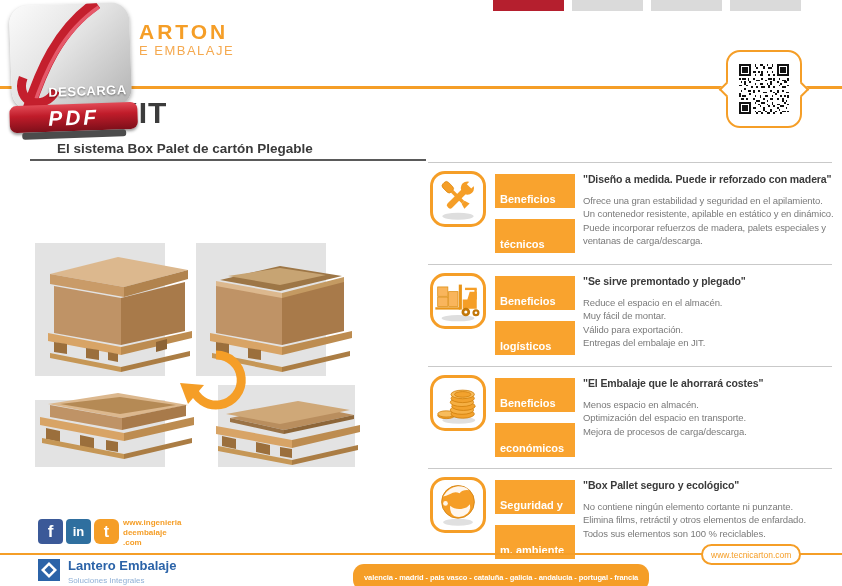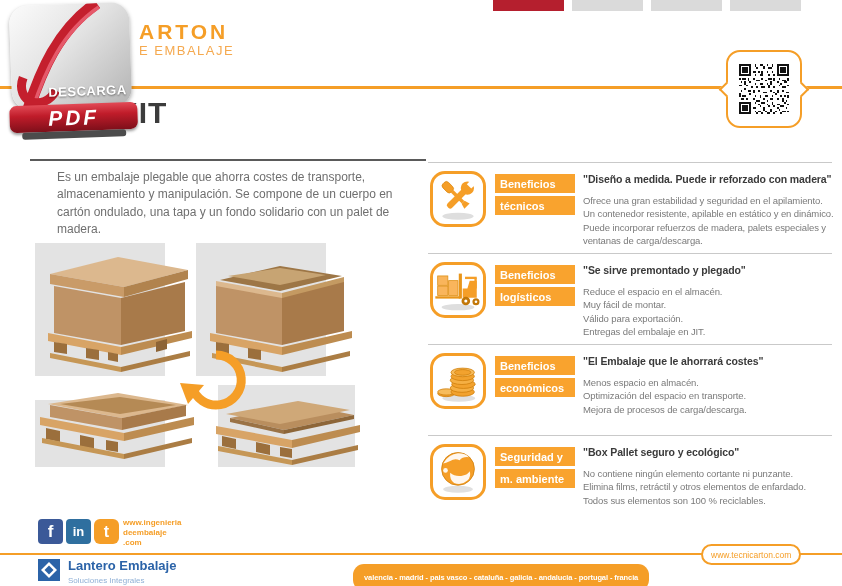--- a/index.html
+++ b/index.html
@@ -60,21 +60,21 @@
   .il-arrow{left:180px;top:346px;z-index:3;}
 
   
   .benefits{position:absolute;left:428px;top:162px;width:404px;}
   .brow{display:flex;border-top:1px solid #c9c9c9;box-sizing:border-box;padding-top:8px;min-height:91px;}
   .brow-4{min-height:94px;}
   .b-icon{flex:none;margin-left:2px;width:56px;height:56px;border:3px solid #F59E27;border-radius:15px;
           background:#fff;box-sizing:border-box;display:flex;align-items:center;justify-content:center;overflow:hidden;}
   .b-labels{flex:none;width:80px;margin-left:9px;margin-top:3px;}
   .b-label{display:block;width:80px;box-sizing:border-box;background:#F9A32E;color:#fff;font-weight:bold;
-           font-size:11px;padding:4px 5px 3px 5px;margin-bottom:3px;}
+           font-size:11px;padding:19px 5px 3px 5px;margin-bottom:11px;}
   .b-content{margin-left:8px;margin-top:2px;width:258px;}
   .b-head{font-size:10.5px;font-weight:bold;color:#3a3a3a;white-space:nowrap;letter-spacing:-0.1px;}
   .b-lines{margin-top:9px;font-size:9.5px;color:#7a7a7a;line-height:1.4;letter-spacing:-0.1px;}
   .b-lines div{white-space:nowrap;}
 
   
   .soc{position:absolute;top:519px;width:25px;height:25px;border-radius:4px;color:#fff;display:flex;
        align-items:center;justify-content:center;font-weight:bold;cursor:pointer;}
   .soc-f{left:38px;background:#3B5998;font-size:17px;}
   .soc-in{left:66px;background:#2F6F9F;font-size:13px;}
@@ -144,22 +144,22 @@
                M0 17h1v2H0z M2 18h2v1H2z M6 17h1v1H6z M9 18h1v1H9z M12 18h1v2h-1z M15 18h2v1h-2z M19 18h1v1h-1z M21 17h1v1h-1z M24 18h1v1h-1z M26 18h1v1h-1z M28 18h1v2h-1z
                M1 20h2v1H1z M4 20h1v1H4z M8 20h1v1H8z M10 21h2v1h-2z M14 20h1v1h-1z M16 21h1v1h-1z M18 20h2v1h-2z M22 20h1v1h-1z M25 20h1v2h-1z M27 21h1v1h-1z
                M9 22h1v1H9z M11 23h1v1h-1z M13 22h2v1h-2z M16 23h1v1h-1z M19 22h1v2h-1z M22 23h2v1h-2z M26 22h1v1h-1z M28 23h1v1h-1z
                M8 25h2v1H8z M12 24h1v1h-1z M14 25h1v2h-1z M17 24h1v1h-1z M20 24h1v1h-1z M22 25h1v1h-1z M24 24h2v1h-2z M27 25h1v1h-1z
                M9 27h1v1H9z M11 27h2v1h-2z M15 27h1v1h-1z M18 26h1v2h-1z M21 27h1v1h-1z M23 26h1v1h-1z M25 27h2v1h-2z M28 27h1v1h-1z
                M10 28h1v1h-1z M13 28h1v1h-1z M16 28h2v1h-2z M20 28h1v1h-1z M24 28h1v1h-1z"></path>
     </svg>
   </div>
 
   <div class="page-title">KIT</div>
+  <div class="subtitle">El sistema Box Palet de cartón Plegable</div>
   <div class="subtitle-rule"></div>
-  <div class="intro">Es un embalaje plegable que ahorra costes de transporte, almacenamiento y manipulación. Se compone de un cuerpo en cartón ondulado, una tapa y un fondo solidario con un palet de madera.</div>
 
   <div>
     <div class="ph ph-tl"></div>
     <div class="ph ph-tr"></div>
     <div class="ph ph-bl"></div>
     <div class="ph ph-br"></div>
 
     <svg class="il il-closed" width="162" height="128" viewBox="0 0 162 128">
       <polygon points="12,83 85,97 85,105 12,91" fill="#d8a466"></polygon>
       <polygon points="85,97 156,81 156,88 85,105" fill="#bd8c50"></polygon>

